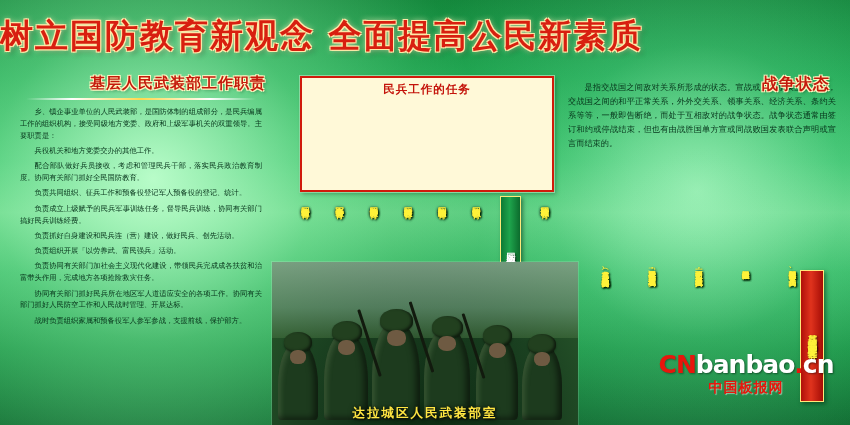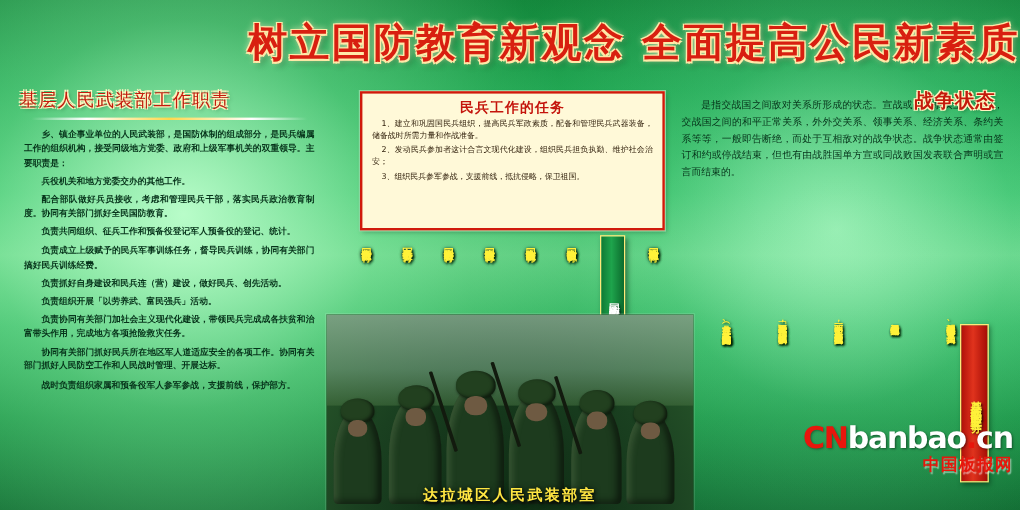--- a/index.html
+++ b/index.html
@@ -10,49 +10,48 @@
   }
   #board{
     position:relative;width:850px;height:425px;
     background:
       radial-gradient(circle at 18% 42%, rgba(190,255,205,0.95) 0%, rgba(120,225,150,0.55) 22%, rgba(40,165,80,0.25) 45%, rgba(10,110,45,0.05) 65%),
       radial-gradient(circle at 82% 45%, rgba(170,250,195,0.85) 0%, rgba(95,215,140,0.45) 20%, rgba(30,150,70,0.2) 42%, rgba(8,100,40,0.05) 62%),
       linear-gradient(180deg,#0b7a33 0%, #12a04a 18%, #3fc873 38%, #7fe59d 50%, #35bb67 64%, #0f8a3c 82%, #0a5c29 100%);
   }
   
   .title-wrap{
-    position:absolute;left:0;top:14px;width:850px;text-align:right;
+    position:absolute;left:0;top:14px;width:850px;text-align:left;
   }
   .title{
     display:inline-block;
     font-family:"DejaVu Sans", sans-serif;
     font-size:33px;font-weight:bold;letter-spacing:2px;
     color:#d81f10;
     text-shadow:
       -1px -1px 0 #ffe9a8, 1px -1px 0 #ffe9a8, -1px 1px 0 #ffe9a8, 1px 1px 0 #ffe9a8,
       0 0 6px #fff6c8, 3px 3px 5px rgba(0,60,20,0.45);
   }
   
   .left-panel{
     position:absolute;left:16px;top:74px;width:250px;height:330px;
   }
   .left-head{
-    text-align:left;font-size:15px;font-weight:normal;color:#c41a0c;
+    text-align:right;font-size:15px;font-weight:bold;color:#c41a0c;
     letter-spacing:1px;
     text-shadow:-1px -1px 0 #fff4c0,1px -1px 0 #fff4c0,-1px 1px 0 #fff4c0,1px 1px 0 #fff4c0, 2px 2px 3px rgba(0,60,20,0.4);
     padding-bottom:3px;
   }
   .left-rule{
     height:2px;width:230px;margin:2px auto 6px auto;
     background:linear-gradient(90deg,rgba(255,255,255,0) 0%,#ffffff 20%,#ffd84d 50%,#ffffff 80%,rgba(255,255,255,0) 100%);
   }
   .left-body{
     font-size:7.3px;line-height:1.62;color:#06331a;text-align:justify;
     padding:0 4px;
-    font-weight:bold;
   }
   .left-body p{margin:0 0 3.5px 0;text-indent:2em;}
   
   .center-box{
     position:absolute;left:300px;top:76px;width:250px;height:112px;
     background:#fff9d8;
     border:2px solid #d01a0b;
     box-shadow:0 0 0 1px #8ad7a0, 2px 2px 4px rgba(0,50,20,0.35);
   }
   .center-box-title{
@@ -148,21 +147,21 @@
   .face{position:absolute;background:#6e5a42;border-radius:45%;}
   .rifle{position:absolute;background:#121a0e;transform:rotate(-18deg);border-radius:1px;}
   .photo-caption{
     position:absolute;left:0;bottom:8px;width:100%;text-align:center;
     font-size:12.5px;font-weight:bold;color:#ffe642;letter-spacing:2px;
     text-shadow:1px 1px 3px rgba(0,0,0,0.9), 0 0 5px rgba(0,0,0,0.7);
   }
   
   .wm{
     position:absolute;left:648px;top:352px;width:196px;height:62px;
-    text-align:right;
+    text-align:center;
   }
   .wm-main{
     font-size:25px;font-weight:bold;line-height:1;
     letter-spacing:-1px;
   }
   .wm-cn{color:#e8160c;text-shadow:1px 1px 2px rgba(0,0,0,0.35);}
   .wm-rest{color:#ffffff;text-shadow:1px 1px 2px rgba(0,0,0,0.45);}
   .wm-dot{color:#e8160c;}
   .wm-sub{
     margin-top:2px;font-size:14px;font-weight:bold;color:#e8160c;
@@ -190,25 +189,20 @@
         <p>负责抓好自身建设和民兵连（营）建设，做好民兵、创先活动。</p>
         <p>负责组织开展「以劳养武、富民强兵」活动。</p>
         <p>负责协同有关部门加社会主义现代化建设，带领民兵完成成各扶贫和治富带头作用，完成地方各项抢险救灾任务。</p>
         <p>协同有关部门抓好民兵所在地区军人道适应安全的各项工作。协同有关部门抓好人民防空工作和人民战时管理、开展达标。</p>
         <p>战时负责组织家属和预备役军人参军参战，支援前线，保护部方。</p>
       </div>
   </div>
 
   <div class="center-box">
     <div class="center-box-title">民兵工作的任务</div>
-    <div class="center-box-body" id="center-box-body">
-        <p>1、建立和巩固国民兵组织，提高民兵军政素质，配备和管理民兵武器装备，储备战时所需力量和作战准备。</p>
-        <p>2、发动民兵参加者这计合言文现代化建设，组织民兵担负执勤、维护社会治安；</p>
-        <p>3、组织民兵参军参战，支援前线，抵抗侵略，保卫祖国。</p>
-      </div>
   </div>
 
   <div class="right-top">
     <div class="right-top-title">战争状态</div>
     <div class="right-top-body">
       <p>是指交战国之间敌对关系所形成的状态。宣战或战争事实上爆发后，交战国之间的和平正常关系，外外交关系、领事关系、经济关系、条约关系等等，一般即告断绝，而处于互相敌对的战争状态。战争状态通常由签订和约或停战结束，但也有由战胜国单方宣或同战败国发表联合声明或宣言而结束的。</p>
     </div>
   </div>
 
   <div class="vcols" id="vcols">

